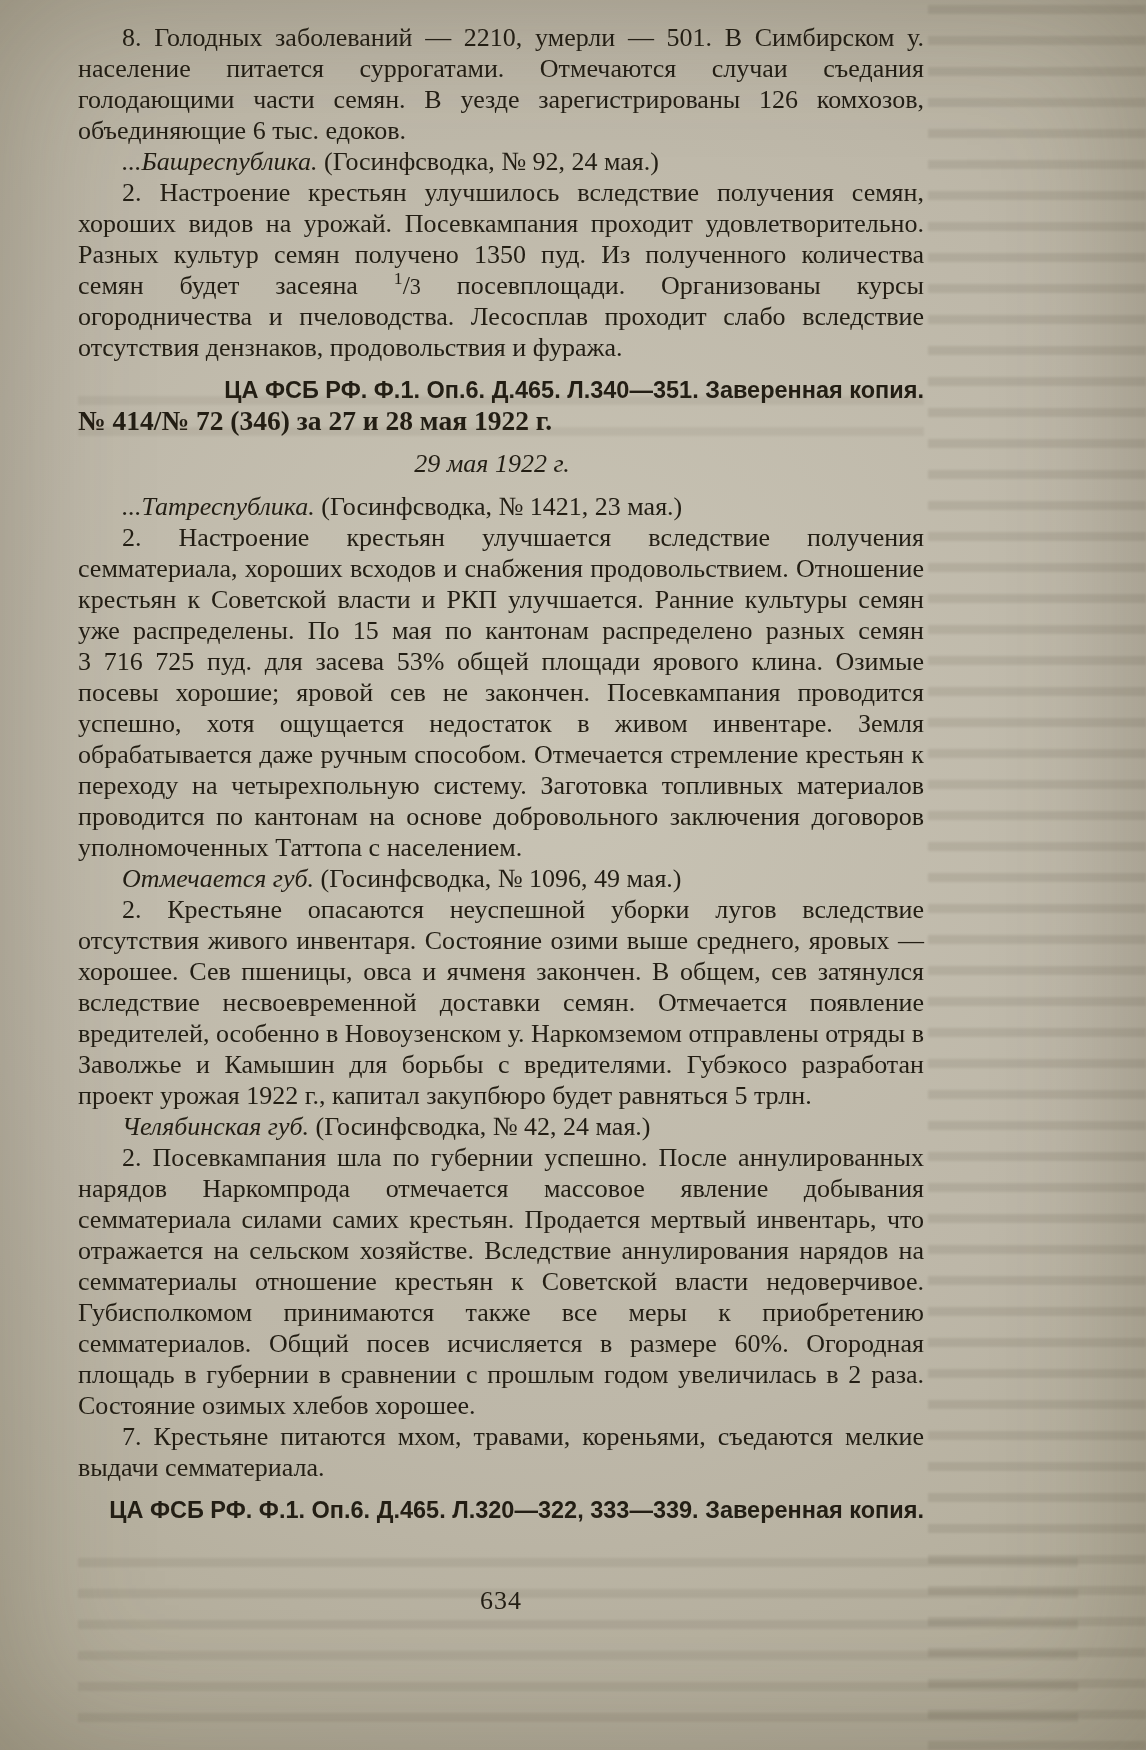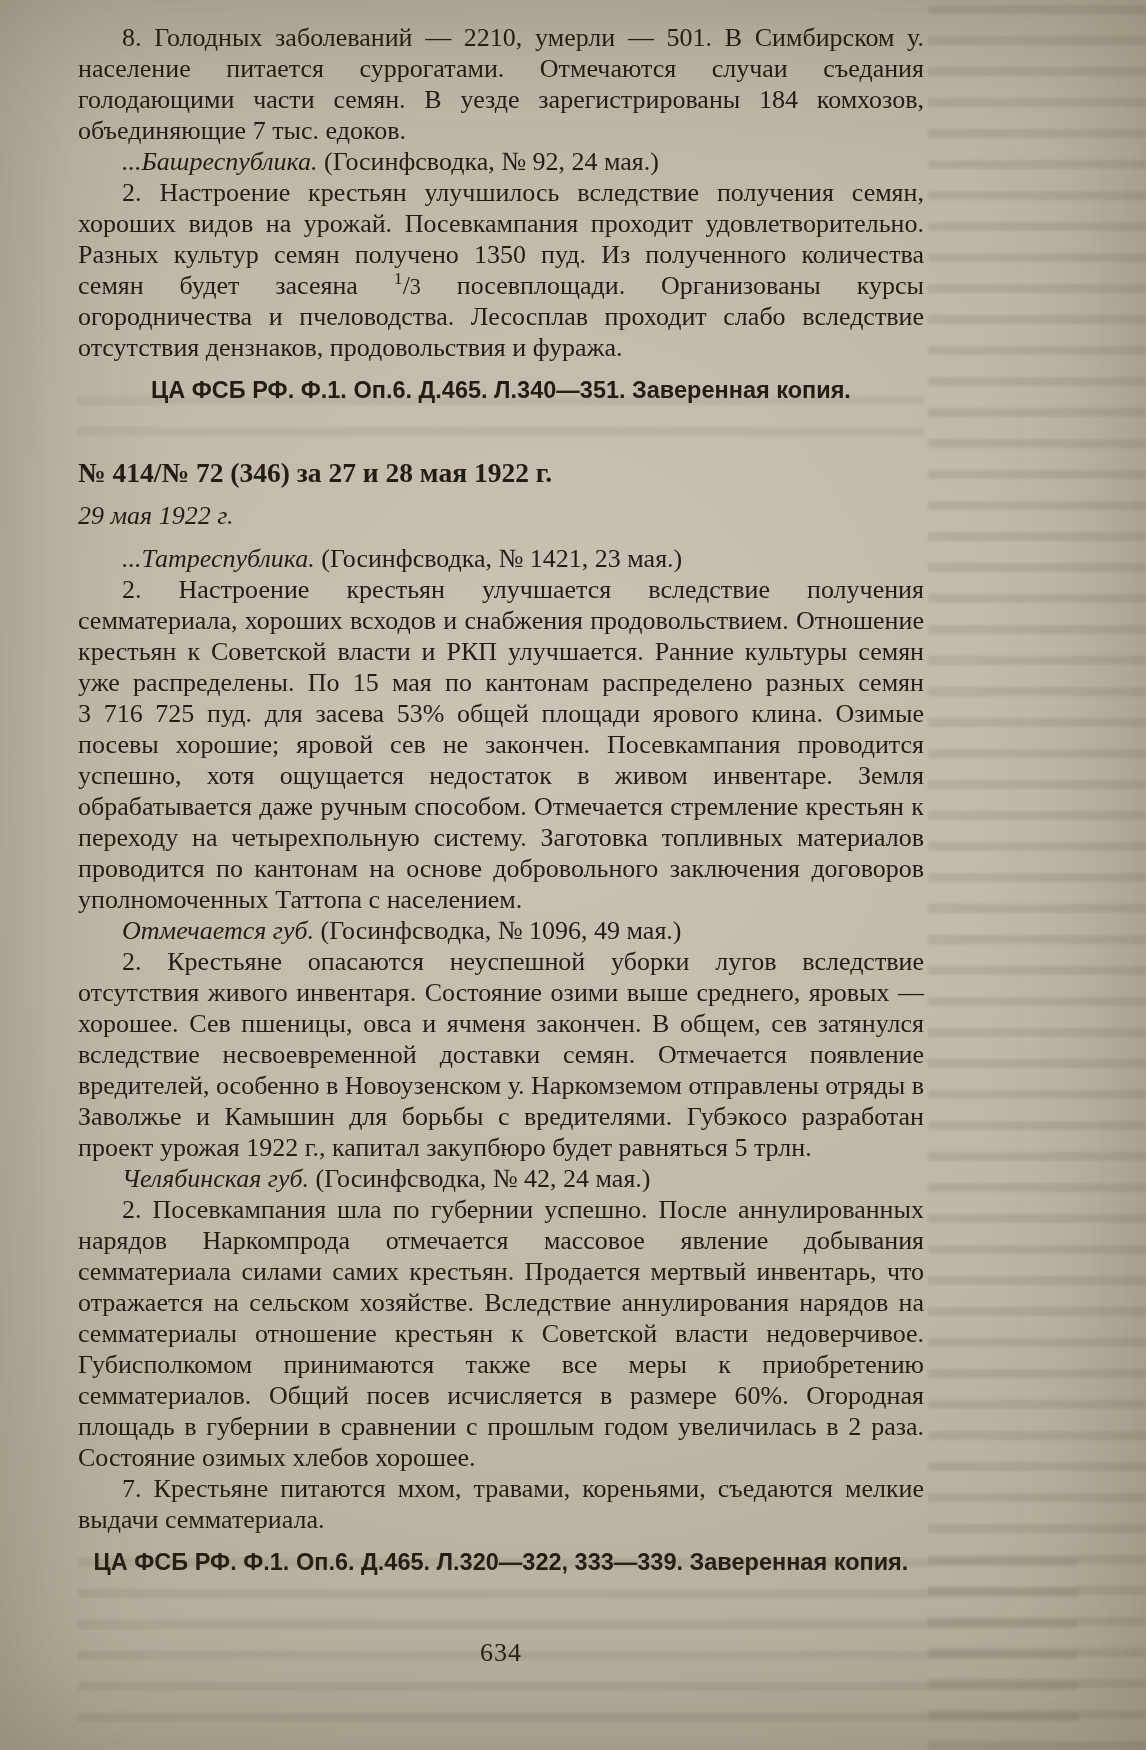--- a/index.html
+++ b/index.html
@@ -29,33 +29,32 @@
   }
   p { margin: 0; }
   .indent { text-indent: 44px; }
   .lead-italic { font-style: italic; }
   .archive-ref {
     font-family: "Liberation Sans", "DejaVu Sans", sans-serif;
     font-weight: bold;
     font-size: 23.5px;
     line-height: 30px;
     margin-top: 12px;
-    text-align: center;
+    text-align: right;
     text-indent: 0;
   }
   .doc-heading {
     font-weight: bold;
     font-size: 27.5px;
-    margin-top: 52px;
     text-align: left;
     text-indent: 0;
   }
   .doc-date {
     font-style: italic;
-    text-align: left;
+    text-align: center;
     margin: 12px 0 12px 0;
     padding-right: 18px;
   }
   sup.frac-num { font-size: 0.68em; line-height: 0; vertical-align: super; }
   sub.frac-den { font-size: 0.85em; line-height: 0; vertical-align: baseline; }
   .page-number {
     text-align: center;
     margin-top: 60px;
     font-size: 26px;
     letter-spacing: 1px;
@@ -71,21 +70,21 @@
   .bleed-right  { left: 928px; top: 0;      width: 218px; height: 1750px; opacity: .11; }
   .bleed-gap    { left: 78px;  top: 382px;  width: 846px; height: 54px;   opacity: .07; }
   .bleed-bottom { left: 78px;  top: 1552px; width: 1000px; height: 170px; opacity: .09; }
 </style>
 </head>
 <body>
 
 <div class="page">
   <div class="text-block">
 
-    <p class="indent">8. Голодных заболеваний — 2210, умерли — 501. В Симбирском у. население питается суррогатами. Отмечаются случаи съедания голодающими части семян. В уезде зарегистрированы 184 комхозов, объединяющие 7 тыс. едоков.</p>
+    <p class="indent">8. Голодных заболеваний — 2210, умерли — 501. В Симбирском у. население питается суррогатами. Отмечаются случаи съедания голодающими части семян. В уезде зарегистрированы 126 комхозов, объединяющие 6 тыс. едоков.</p>
 
     <p class="indent"><span class="lead-italic">...Башреспублика.</span><span> (Госинфсводка, № 92, 24 мая.)</span></p>
 
     <p class="indent"><span>2. Настроение крестьян улучшилось вследствие получения семян, хороших видов на урожай. Посевкампания проходит удовлетворительно. Разных культур семян получено 1350 пуд. Из полученного количества семян будет засеяна </span><sup class="frac-num">1</sup><span>/</span><sub class="frac-den">3</sub><span> посевплощади. Организованы курсы огородничества и пчеловодства. Лесосплав проходит слабо вследствие отсутствия дензнаков, продовольствия и фуража.</span></p>
 
     <p class="archive-ref">ЦА ФСБ РФ. Ф.1. Оп.6. Д.465. Л.340—351. Заверенная копия.</p>
 
     <p class="doc-heading">№ 414/№ 72 (346) за 27 и 28 мая 1922 г.</p>
 
     <p class="doc-date">29 мая 1922 г.</p>

